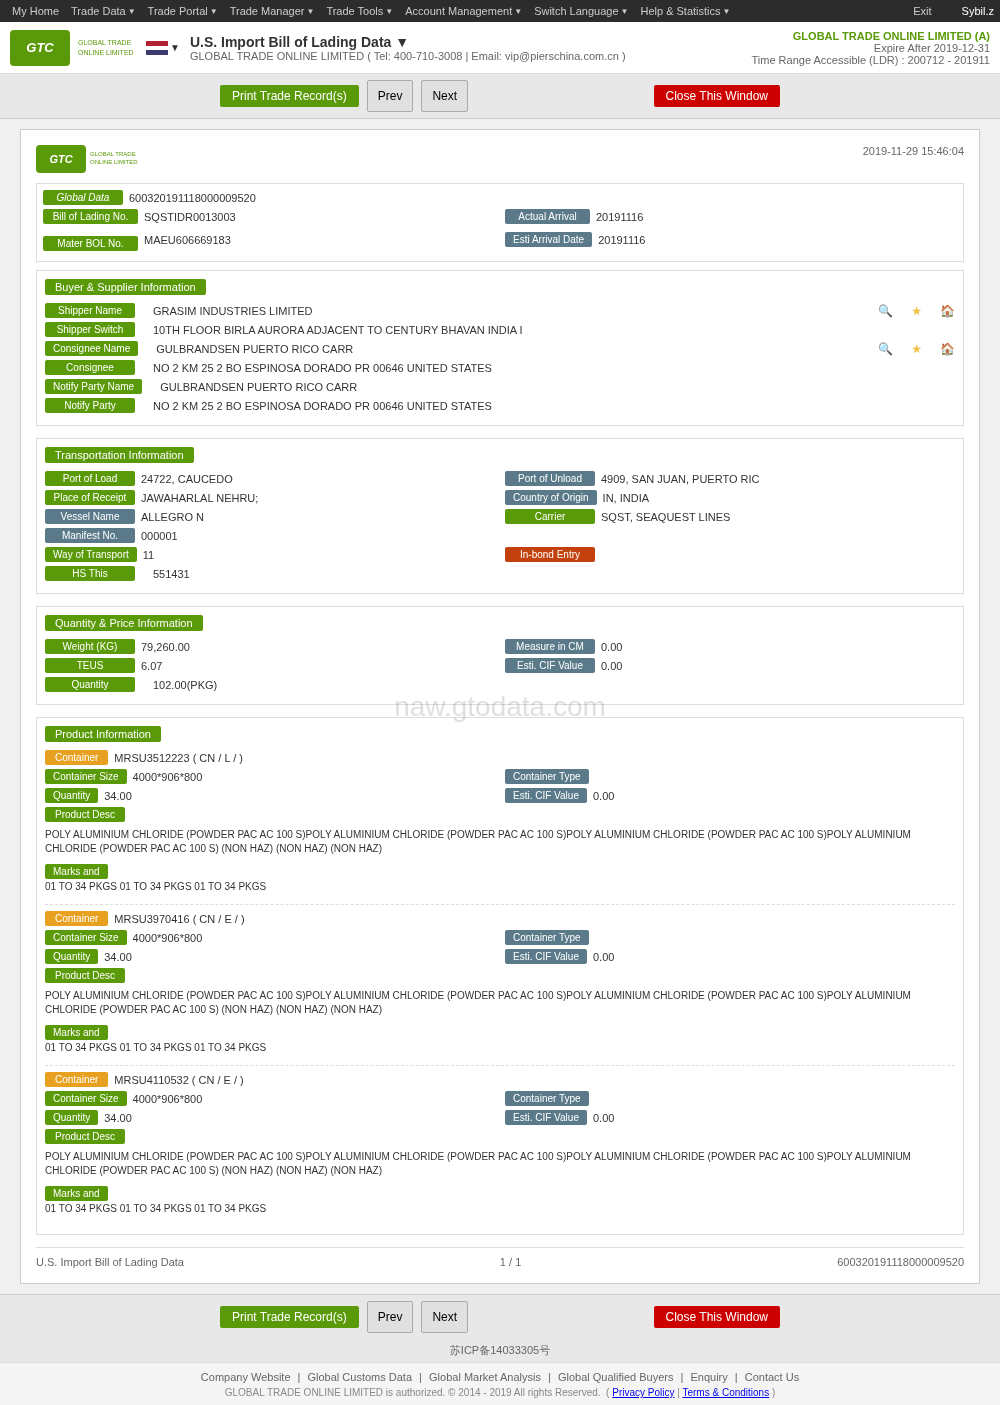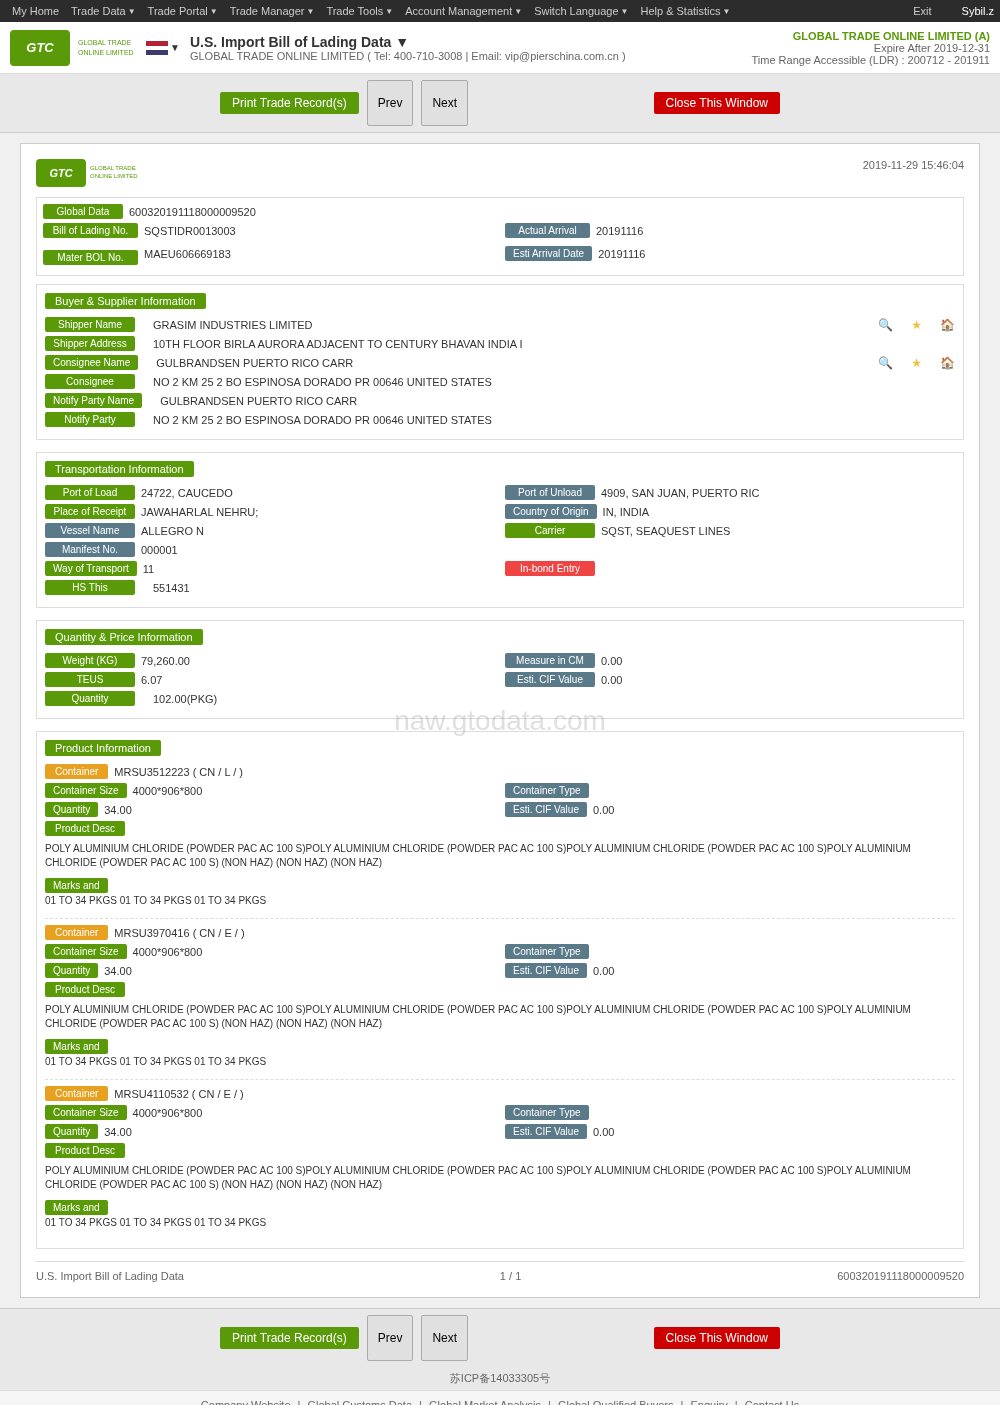--- a/index.html
+++ b/index.html
@@ -19,21 +19,21 @@
     .title-area { margin-left: 10px; }
     .title-main { font-size: 14px; font-weight: bold; color: #333; }
     .title-sub { font-size: 11px; color: #666; }
     .account-info { margin-left: auto; text-align: right; font-size: 11px; }
     .account-name { color: #5a9a08; font-weight: bold; }
     .account-expire { color: #666; }
 
     
     .action-bar { background: #e8e8e8; padding: 6px 220px; display: flex; align-items: center; gap: 8px; border-bottom: 1px solid #ccc; }
     .btn-print { background: #5a9a08; color: #fff; border: none; padding: 4px 12px; cursor: pointer; font-size: 12px; border-radius: 2px; }
-    .btn-nav { background: #e0e0e0; border: 1px solid #aaa; padding: 15px 10px; cursor: pointer; font-size: 12px; border-radius: 2px; }
+    .btn-nav { background: #e0e0e0; border: 1px solid #aaa; padding: 8px 10px; cursor: pointer; font-size: 12px; border-radius: 2px; }
     .btn-close { background: #cc0000; color: #fff; border: none; padding: 4px 12px; cursor: pointer; font-size: 12px; border-radius: 2px; margin-left: auto; }
 
     
     .main-content { padding: 10px 20px; background: #f0f0f0; }
     .document { background: #fff; border: 1px solid #ccc; padding: 15px; position: relative; }
 
     
     .doc-header { display: flex; justify-content: space-between; align-items: flex-start; margin-bottom: 10px; }
     .doc-timestamp { font-size: 11px; color: #666; }
 
@@ -127,21 +127,21 @@
         <div class="gtc-badge" style="width:50px; height:28px;">
           <span style="color:#fff; font-size:11px; font-weight:bold; font-style:italic;">GTC</span>
         </div>
         <div style="font-size:6px; color:#5a9a08; line-height:1.3;">GLOBAL TRADE<br>ONLINE LIMITED</div>
       </div>
       <div class="doc-timestamp">2019-11-29 15:46:04</div>
     </div>
 
     <div style="margin-bottom:8px; border:1px solid #ddd; padding:6px;">
       <div class="global-data-row">
-        <span class="field-label" style="background:#5a9a08; min-width:80px;">Global Data</span>
+        <span class="field-label" style="background:#5a9a08; min-width:80px;font-style:italic;">Global Data</span>
         <span class="field-value">600320191118000009520</span>
       </div>
       <div class="two-col">
         <div>
           <span class="field-label" style="min-width:95px;">Bill of Lading No.</span>
           <span class="field-value">SQSTIDR0013003</span>
         </div>
         <div>
           <span class="field-label" style="min-width:85px; background:#5a7a8a;">Actual Arrival</span>
           <span class="field-value">20191116</span>
@@ -162,21 +162,21 @@
     <div class="section">
       <div class="section-title">Buyer &amp; Supplier Information</div>
       <div class="field-row">
         <span class="field-label">Shipper Name</span>
         <span class="field-value">GRASIM INDUSTRIES LIMITED</span>
         <span style="cursor:pointer; font-size:12px; color:#666;">🔍</span>
         <span style="cursor:pointer; font-size:12px; color:#f0c040;">★</span>
         <span style="cursor:pointer; font-size:12px; color:#5a9a08;">🏠</span>
       </div>
       <div class="field-row">
-        <span class="field-label">Shipper Address</span>
+        <span class="field-label">Shipper Switch</span>
         <span class="field-value">10TH FLOOR BIRLA AURORA ADJACENT TO CENTURY BHAVAN INDIA I</span>
       </div>
       <div class="field-row">
         <span class="field-label">Consignee Name</span>
         <span class="field-value">GULBRANDSEN PUERTO RICO CARR</span>
         <span style="cursor:pointer; font-size:12px; color:#666;">🔍</span>
         <span style="cursor:pointer; font-size:12px; color:#f0c040;">★</span>
         <span style="cursor:pointer; font-size:12px; color:#5a9a08;">🏠</span>
       </div>
       <div class="field-row">
@@ -230,21 +230,21 @@
           <span class="field-label" style="background:#5a7a8a;">Manifest No.</span>
           <span class="field-value">000001</span>
         </div>
       </div>
       <div class="two-col">
         <div>
           <span class="field-label">Way of Transport</span>
           <span class="field-value">11</span>
         </div>
         <div>
-          <span class="field-label" style="background:#ef4444;">In-bond Entry</span>
+          <span class="field-label" style="background:#c2410c;">In-bond Entry</span>
           <span class="field-value"></span>
         </div>
       </div>
       <div class="field-row">
         <span class="field-label">HS This</span>
         <span class="field-value">551431</span>
       </div>
     </div>
 
     <div class="section">
@@ -396,13 +396,19 @@
 
 <div class="site-footer">
   <div class="footer-links">
     <a href="#">Company Website</a> |
     <a href="#">Global Customs Data</a> |
     <a href="#">Global Market Analysis</a> |
     <a href="#">Global Qualified Buyers</a> |
     <a href="#">Enquiry</a> |
     <a href="#">Contact Us</a>
   </div>
+  <div class="footer-legal">
+    GLOBAL TRADE ONLINE LIMITED is authorized. © 2014 - 2019 All rights Reserved. &nbsp;(
+    <a href="#">Privacy Policy</a> |
+    <a href="#">Terms &amp; Conditions</a>
+    )
+  </div>
 </div>
 
 </body></html>

